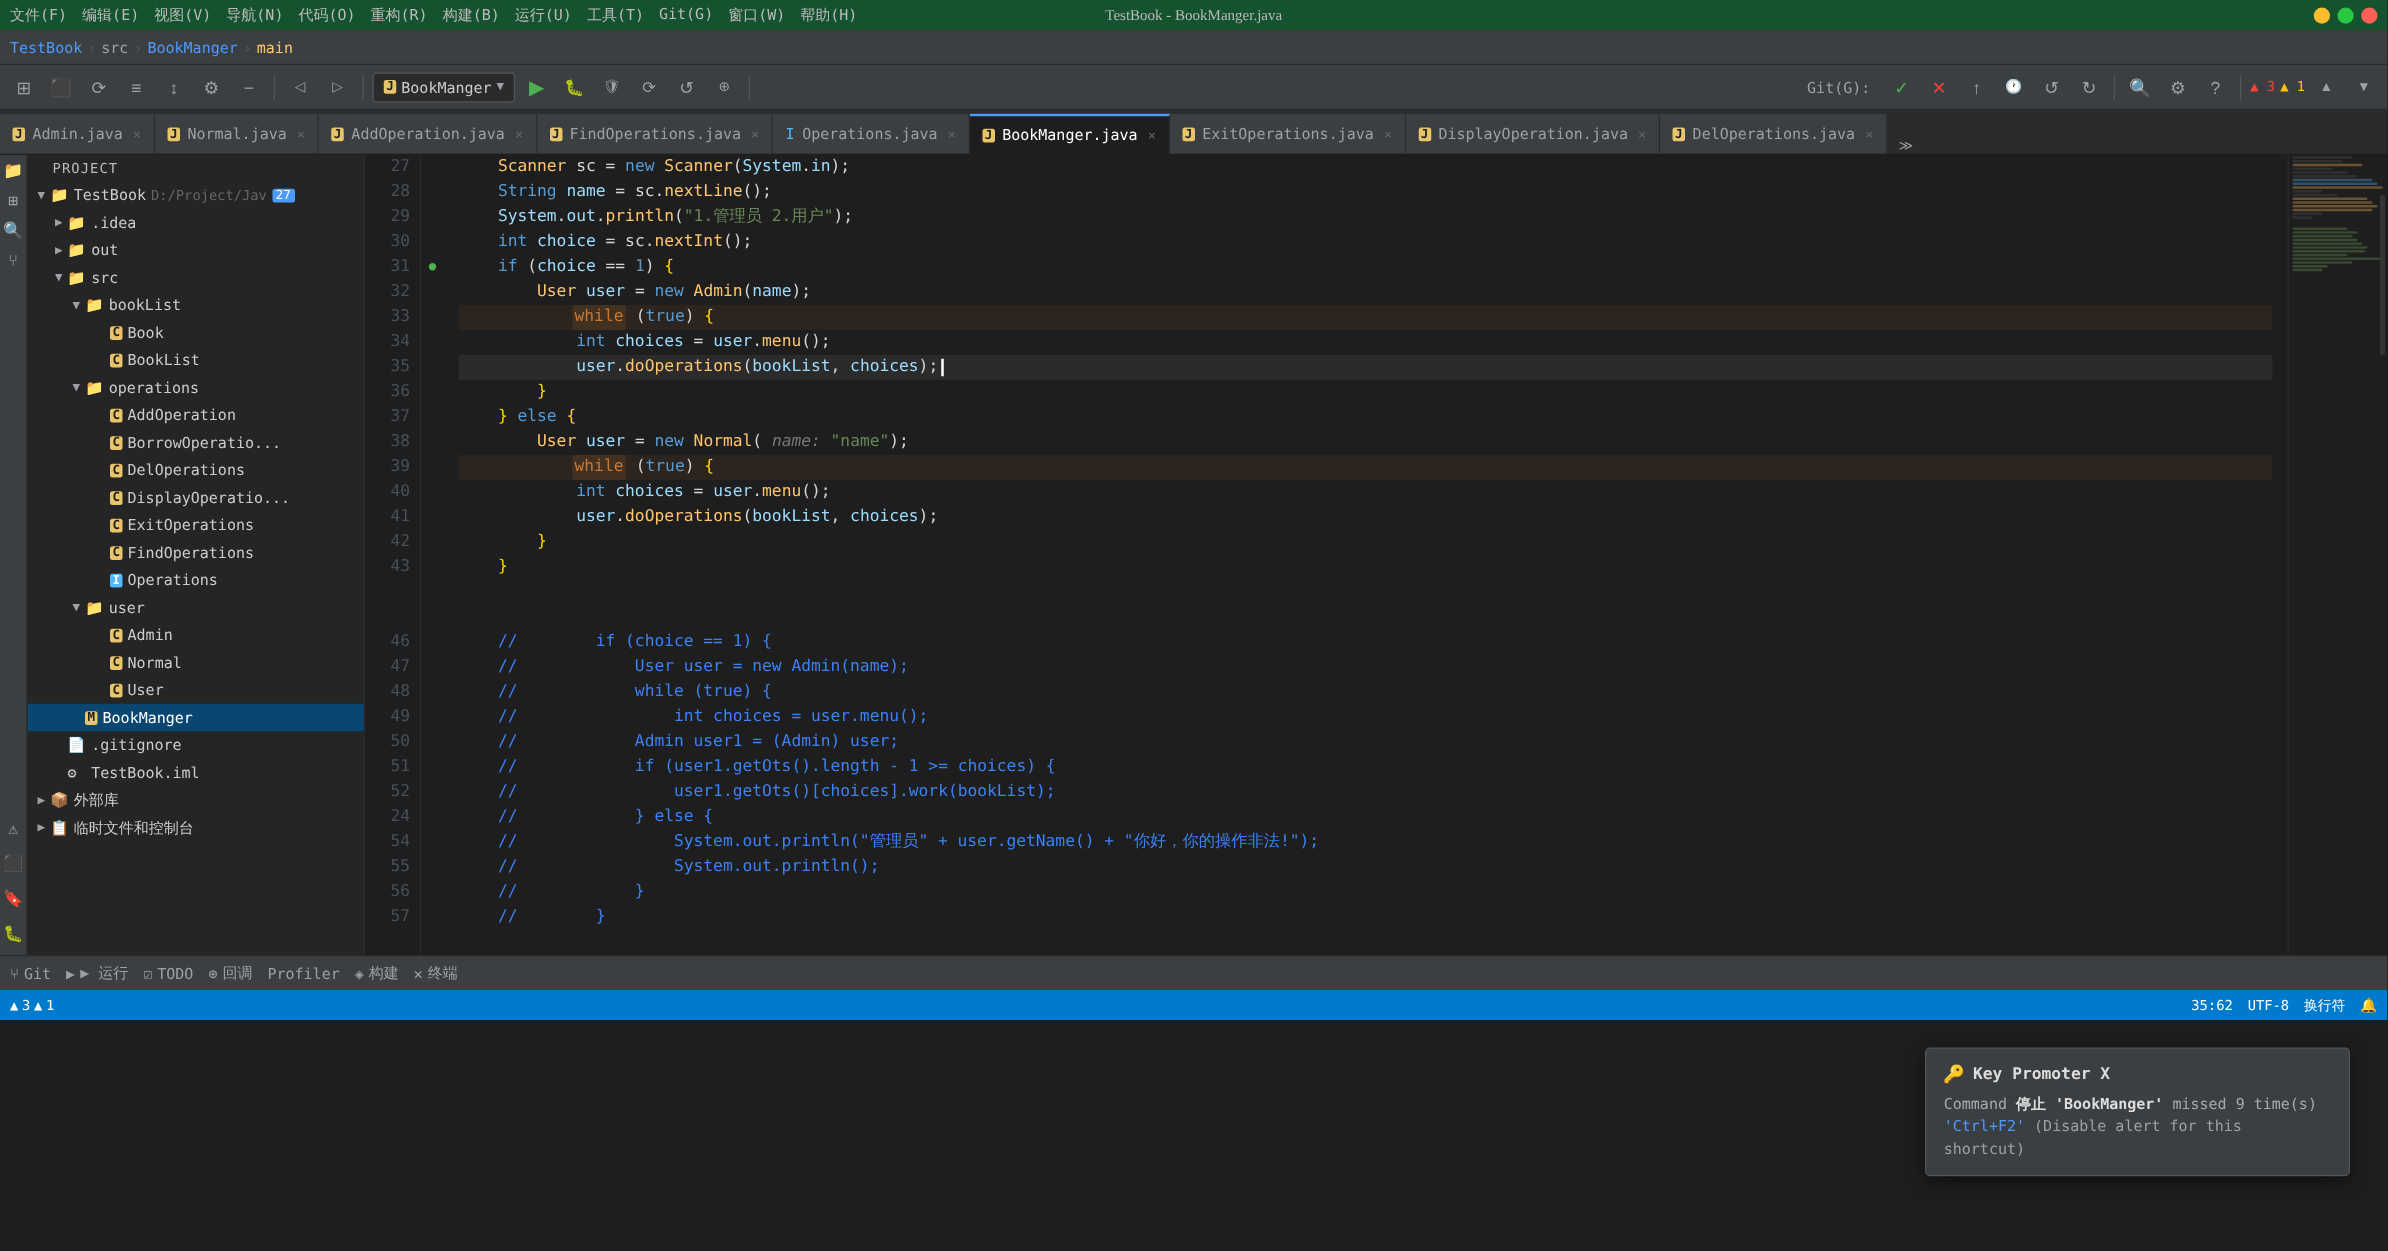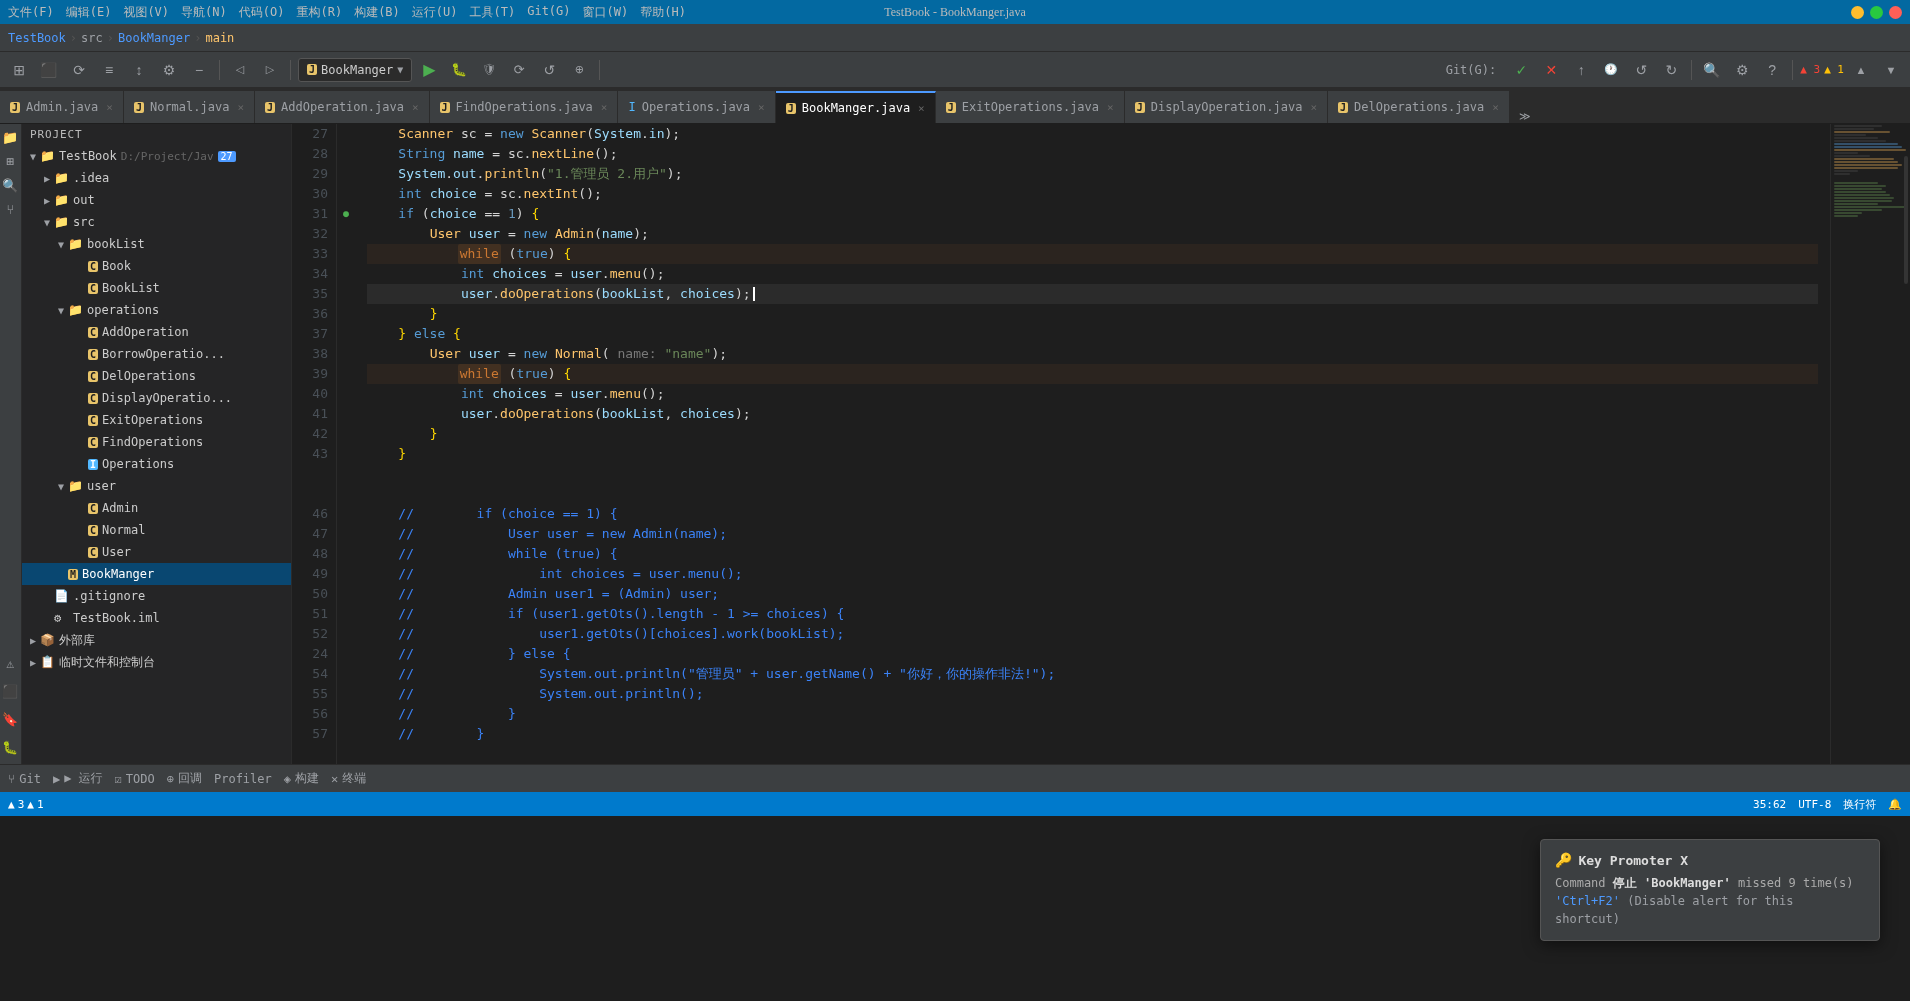--- a/index.html
+++ b/index.html
@@ -8,21 +8,21 @@
       height: 1001px;
       overflow: hidden;
       font-family: 'Consolas', 'Monaco', monospace;
       background: #1e1e1e;
       color: #d4d4d4;
     }
 
     
     #title-bar {
       height: 22px;
-      background: #0369a1;
+      background: #14532d;
       display: flex;
       align-items: center;
       justify-content: space-between;
       padding: 12px 8px;
       font-size: 12px;
       color: #bbb;
     }
     #title-bar .title-left { display: flex; gap: 12px; }
     #title-bar .title-center { position: absolute; left: 50%; transform: translateX(-50%); font-size: 12px; font-family: Liberation Serif, serif; }
     #title-bar .window-controls { display: flex; gap: 6px; }
@@ -91,21 +91,21 @@
 
     
     #sidebar {
       width: 270px;
       background: #252526;
       overflow-y: auto;
       font-size: 12px;
       border-right: 1px solid #2b2b2b;
     }
     .sidebar-header {
-      padding: 4px 8px;
+      padding: 4px 20px;
       font-size: 11px;
       color: #bbb;
       text-transform: uppercase;
       letter-spacing: 0.08em;
       user-select: none;
     }
     .tree-item {
       display: flex;
       align-items: center;
       padding: 1px 0;
@@ -191,21 +191,21 @@
     }
     .code-line { height: 20px; display: flex; align-items: center; white-space: pre; }
     .kw-blue { color: #569cd6; }
     .kw-while { color: #cc7832; background: rgba(204,120,50,0.15); border-radius: 2px; padding: 0 2px; margin-left: 28px; }
     .str { color: #6a8759; }
     .type { color: #ffc66d; }
     .method { color: #ffc66d; }
     .var { color: #9cdcfe; }
     .comment { color: #3b82f6; }
     .num { color: #6897bb; }
-    .param-hint { color: #787878; }
+    .param-hint { color: #787878; font-style: italic; }
     .bracket { color: #ffd700; }
     .paren { color: #d4d4d4; }
     .dot { color: #d4d4d4; }
     .static { color: #9cdcfe; }
     .cursor-line { background: rgba(255,255,255,0.06); }
 
     
     #right-panel {
       width: 80px;
       background: #1e1e1e;

